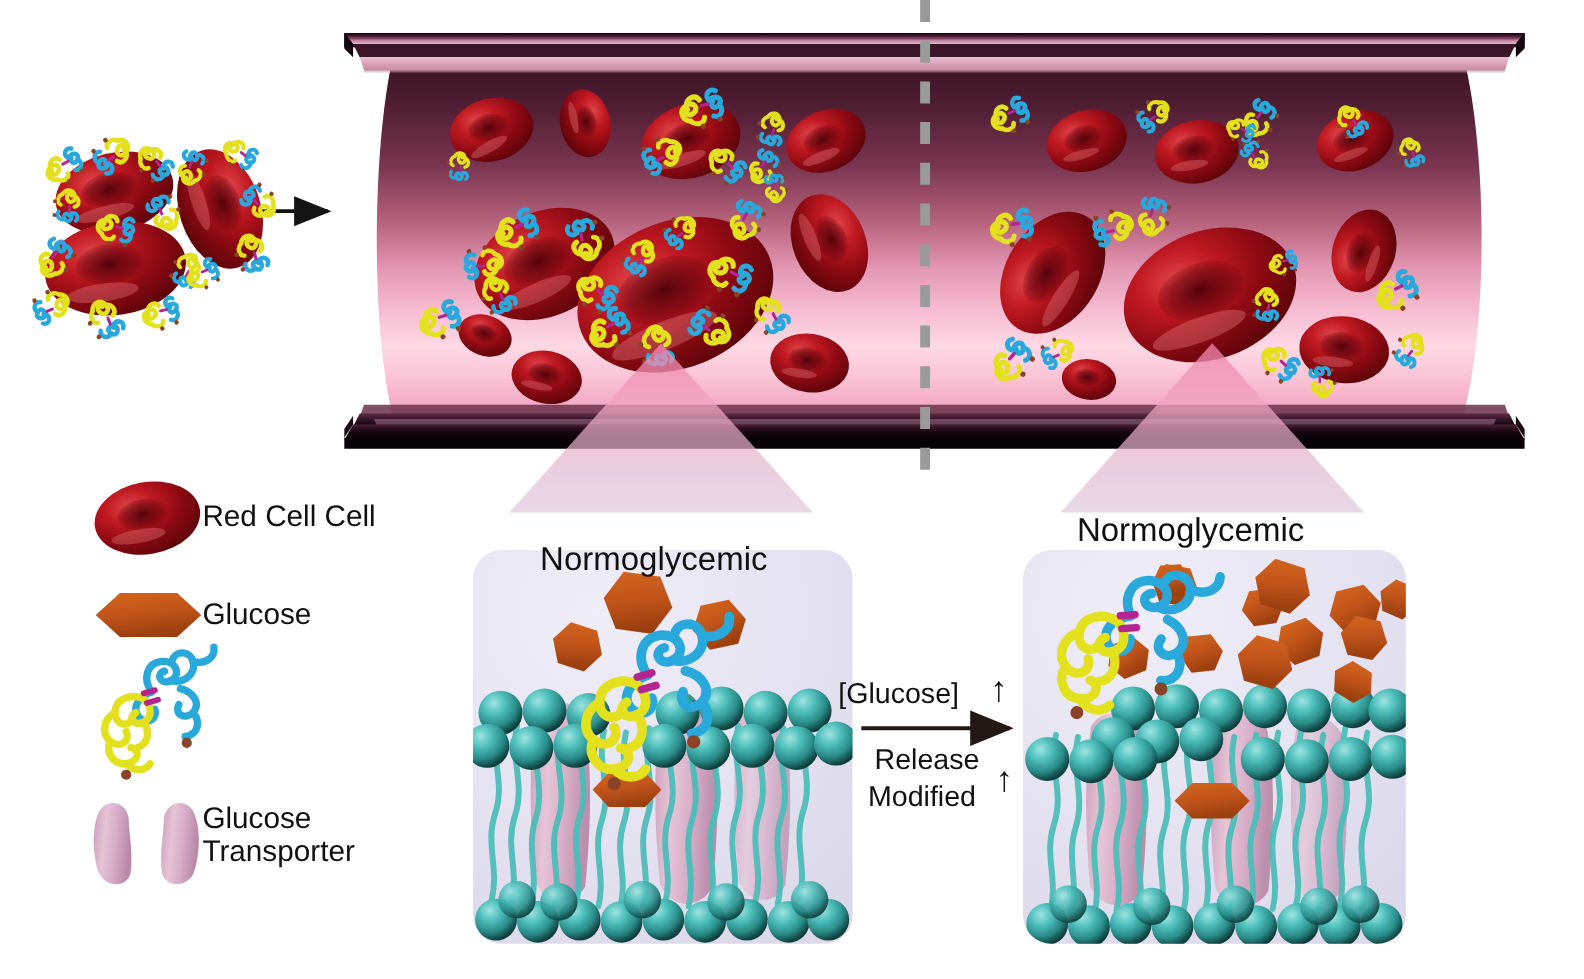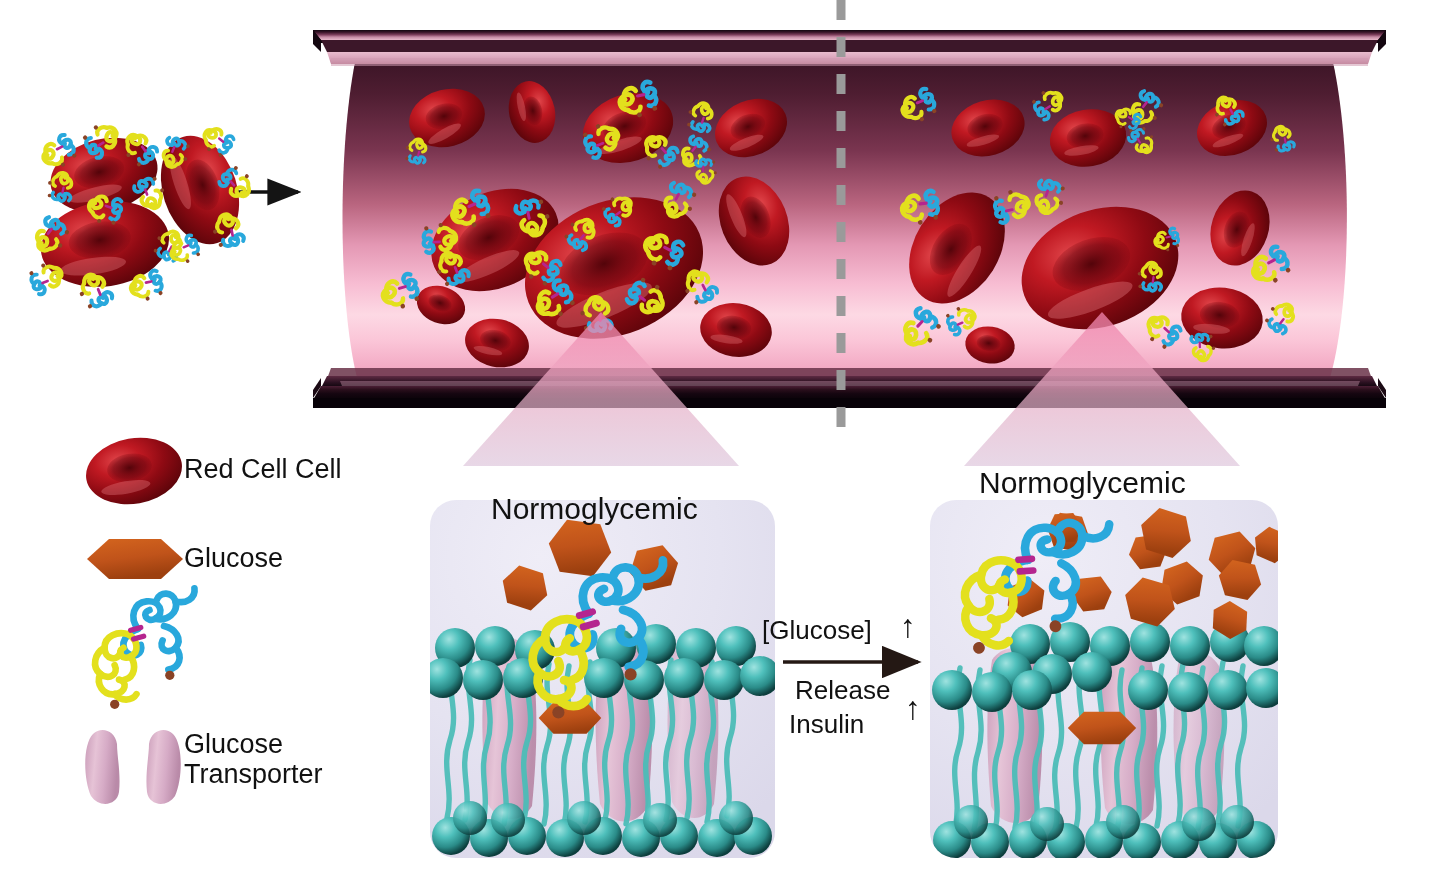--- a/index.html
+++ b/index.html
@@ -624,16 +624,16 @@
 Transporter</div>
 
   <div class="cond-title" style="left:491px;top:492px;">Normoglycemic</div>
 
   <div class="cond-title" style="left:979px;top:466px;">Normoglycemic</div>
 
   <div class="rxn-text" style="left:750px;top:615px;margin-left:12px;">[Glucose]</div>
   <div class="rxn-text" style="left:900px;top:608px;font-size:32px;">↑</div>
 
   <div class="rxn-text" style="left:795px;top:675px;">Release</div>
-  <div class="rxn-text" style="left:789px;top:709px;">Insulin</div>
+  <div class="rxn-text" style="left:789px;top:709px;">Modified</div>
   <div class="rxn-text" style="left:905px;top:690px;font-size:32px;">↑</div>
 
 </div>
 
 </body></html>

